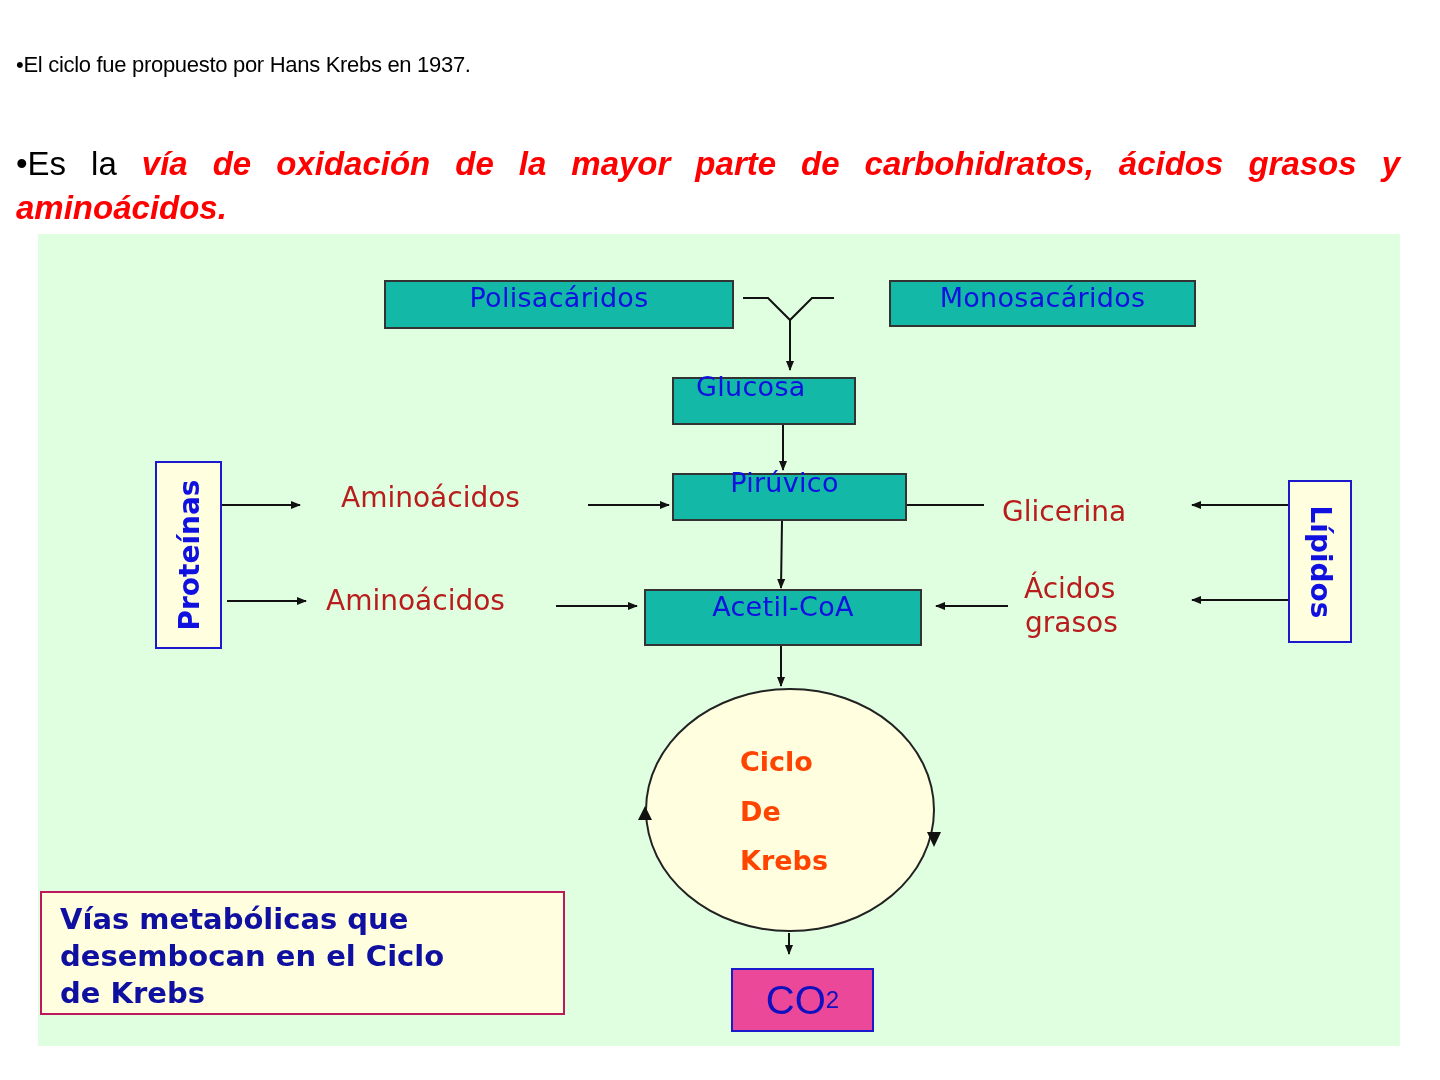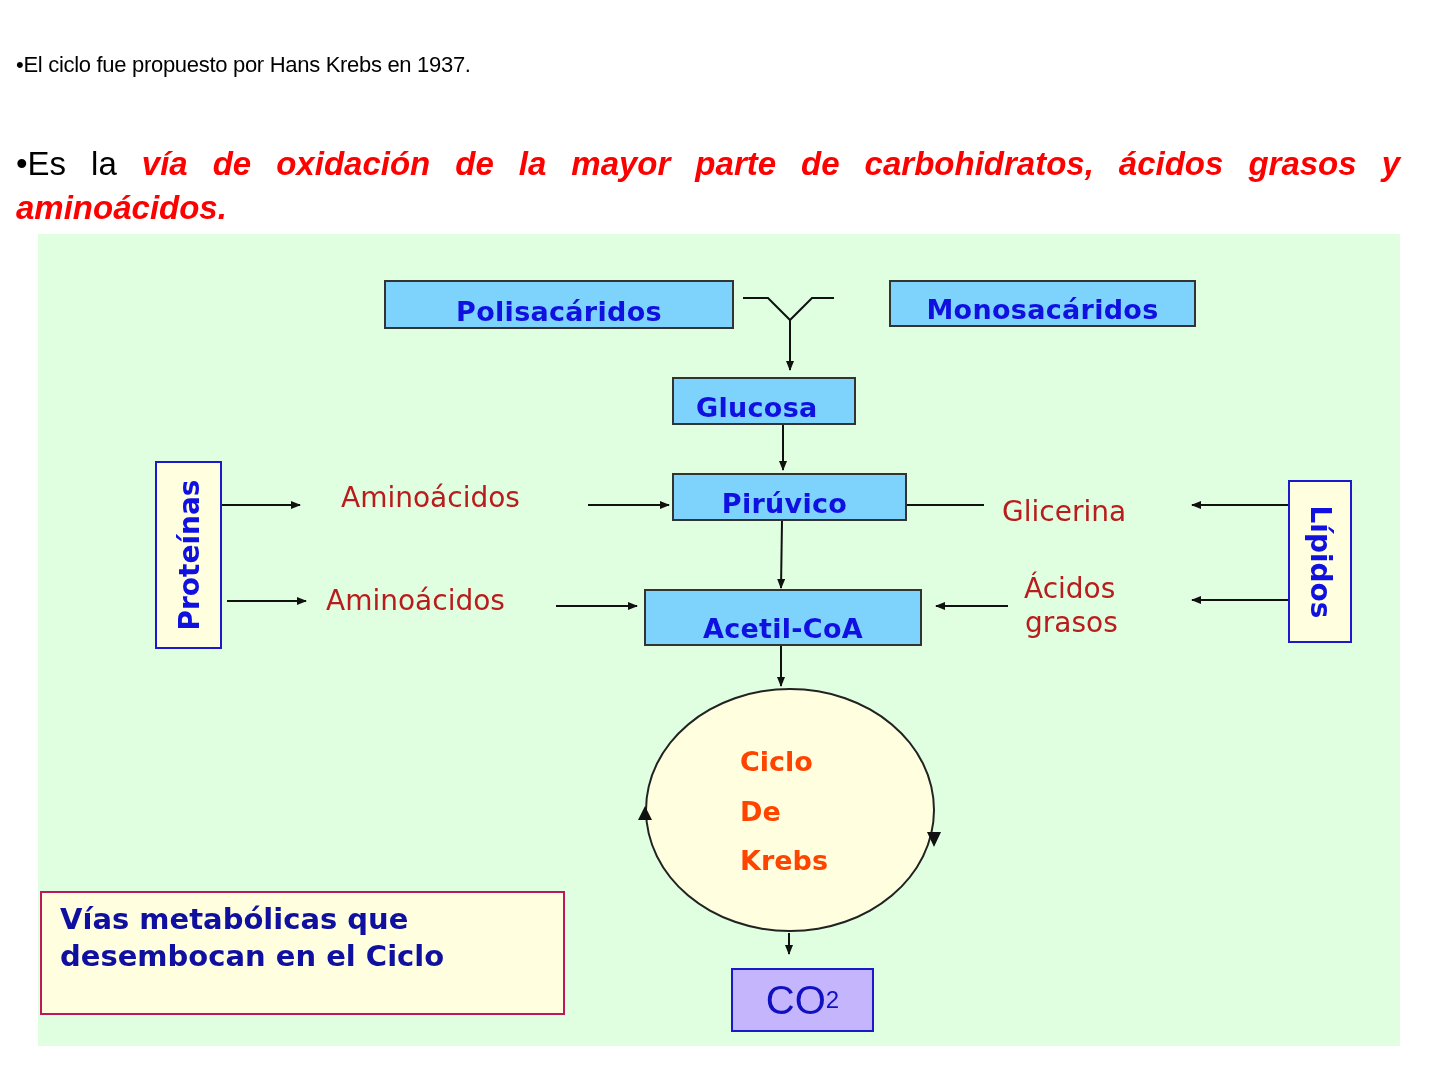--- a/index.html
+++ b/index.html
@@ -1,27 +1,27 @@
 <!DOCTYPE html>
 <html><head>
   <meta charset="utf-8">
   <style>
     html, body { margin: 0; padding: 0; background: #ffffff; }
     body { width: 1440px; height: 1080px; position: relative; overflow: hidden; font-family: "Liberation Sans", sans-serif; }
     .bullet1 { position: absolute; left: 16px; top: 52px; font-size: 22px; color: #000; white-space: nowrap; letter-spacing: -0.3px; }
     .bullet2 { position: absolute; left: 16px; top: 142px; width: 1384px; font-size: 33px; line-height: 44px; color: #000; text-align: justify; text-align-last: left; }
     .bullet2 .em { color: #ff0000; font-weight: bold; font-style: italic; }
     .panel { position: absolute; left: 38px; top: 234px; width: 1362px; height: 812px; background: #e0ffe0; }
-    .box { position: absolute; background: #7dd3fc; border: 2px solid #333; box-sizing: border-box; display: flex; align-items: flex-end; justify-content: center; font-weight: bold; color: #1010e0; font-size: 27px; font-family: "DejaVu Sans", sans-serif; letter-spacing: 0.3px; }
+    .box { position: absolute; background: #14b8a6; border: 2px solid #333; box-sizing: border-box; display: flex; align-items: flex-start; justify-content: center; font-weight: normal; color: #1010e0; font-size: 27px; font-family: "DejaVu Sans", sans-serif; letter-spacing: 0.3px; }
     .label { position: absolute; font-weight: normal; color: #b91c1c; font-size: 28px; font-family: "DejaVu Sans", sans-serif; white-space: nowrap; }
     .vbox { position: absolute; background: #ffffe0; border: 2px solid #1a1acc; box-sizing: border-box; }
     .vtext { position: absolute; left: 50%; top: 50%; font-weight: bold; color: #1010e0; font-size: 28px; font-family: "DejaVu Sans", sans-serif; white-space: nowrap; }
     .circle { position: absolute; left: 645px; top: 688px; width: 290px; height: 244px; border-radius: 50%; background: #ffffe0; border: 2px solid #222; box-sizing: border-box; }
     .krebs-text { position: absolute; left: 740px; font-weight: bold; color: #ff4400; font-size: 27px; font-family: "DejaVu Sans", sans-serif; }
-    .co2 { position: absolute; left: 731px; top: 968px; width: 143px; height: 64px; background: #c4b5fd; border: 2px solid #1a1acc; box-sizing: border-box; color: #1010c0; font-size: 40px; font-family: "Liberation Sans", sans-serif; display: flex; align-items: center; justify-content: center; }
+    .co2 { position: absolute; left: 731px; top: 968px; width: 143px; height: 64px; background: #ec4899; border: 2px solid #1a1acc; box-sizing: border-box; color: #1010c0; font-size: 40px; font-family: "Liberation Sans", sans-serif; display: flex; align-items: center; justify-content: center; }
     .co2 sub { font-size: 24px; vertical-align: -8px; }
     .caption { position: absolute; left: 40px; top: 891px; width: 525px; height: 124px; background: #ffffe0; border: 2px solid #be185d; box-sizing: border-box; padding: 8px 0 0 18px; color: #1010a0; font-weight: bold; font-size: 29px; line-height: 37px; font-family: "DejaVu Sans", sans-serif; }
     svg.lines { position: absolute; left: 0; top: 0; width: 1440px; height: 1080px; pointer-events: none; }
   </style>
 </head>
 <body>
 
 <div class="bullet1">•El ciclo fue propuesto por Hans Krebs en 1937.</div>
 
 <div class="bullet2"><span>•Es la </span><span class="em">vía de oxidación de la mayor parte de carbohidratos, ácidos grasos y aminoácidos.</span></div>
@@ -104,13 +104,14 @@
 <div class="krebs-text" style="top:845px;">Krebs</div>
 
 <div class="co2">
     <span>CO</span>
     <sub>2</sub>
   </div>
 
 <div class="caption">
   <div>Vías metabólicas que</div>
   <div>desembocan en el Ciclo</div>
+  <div>de Krebs</div>
 </div>
 
 </body></html>

